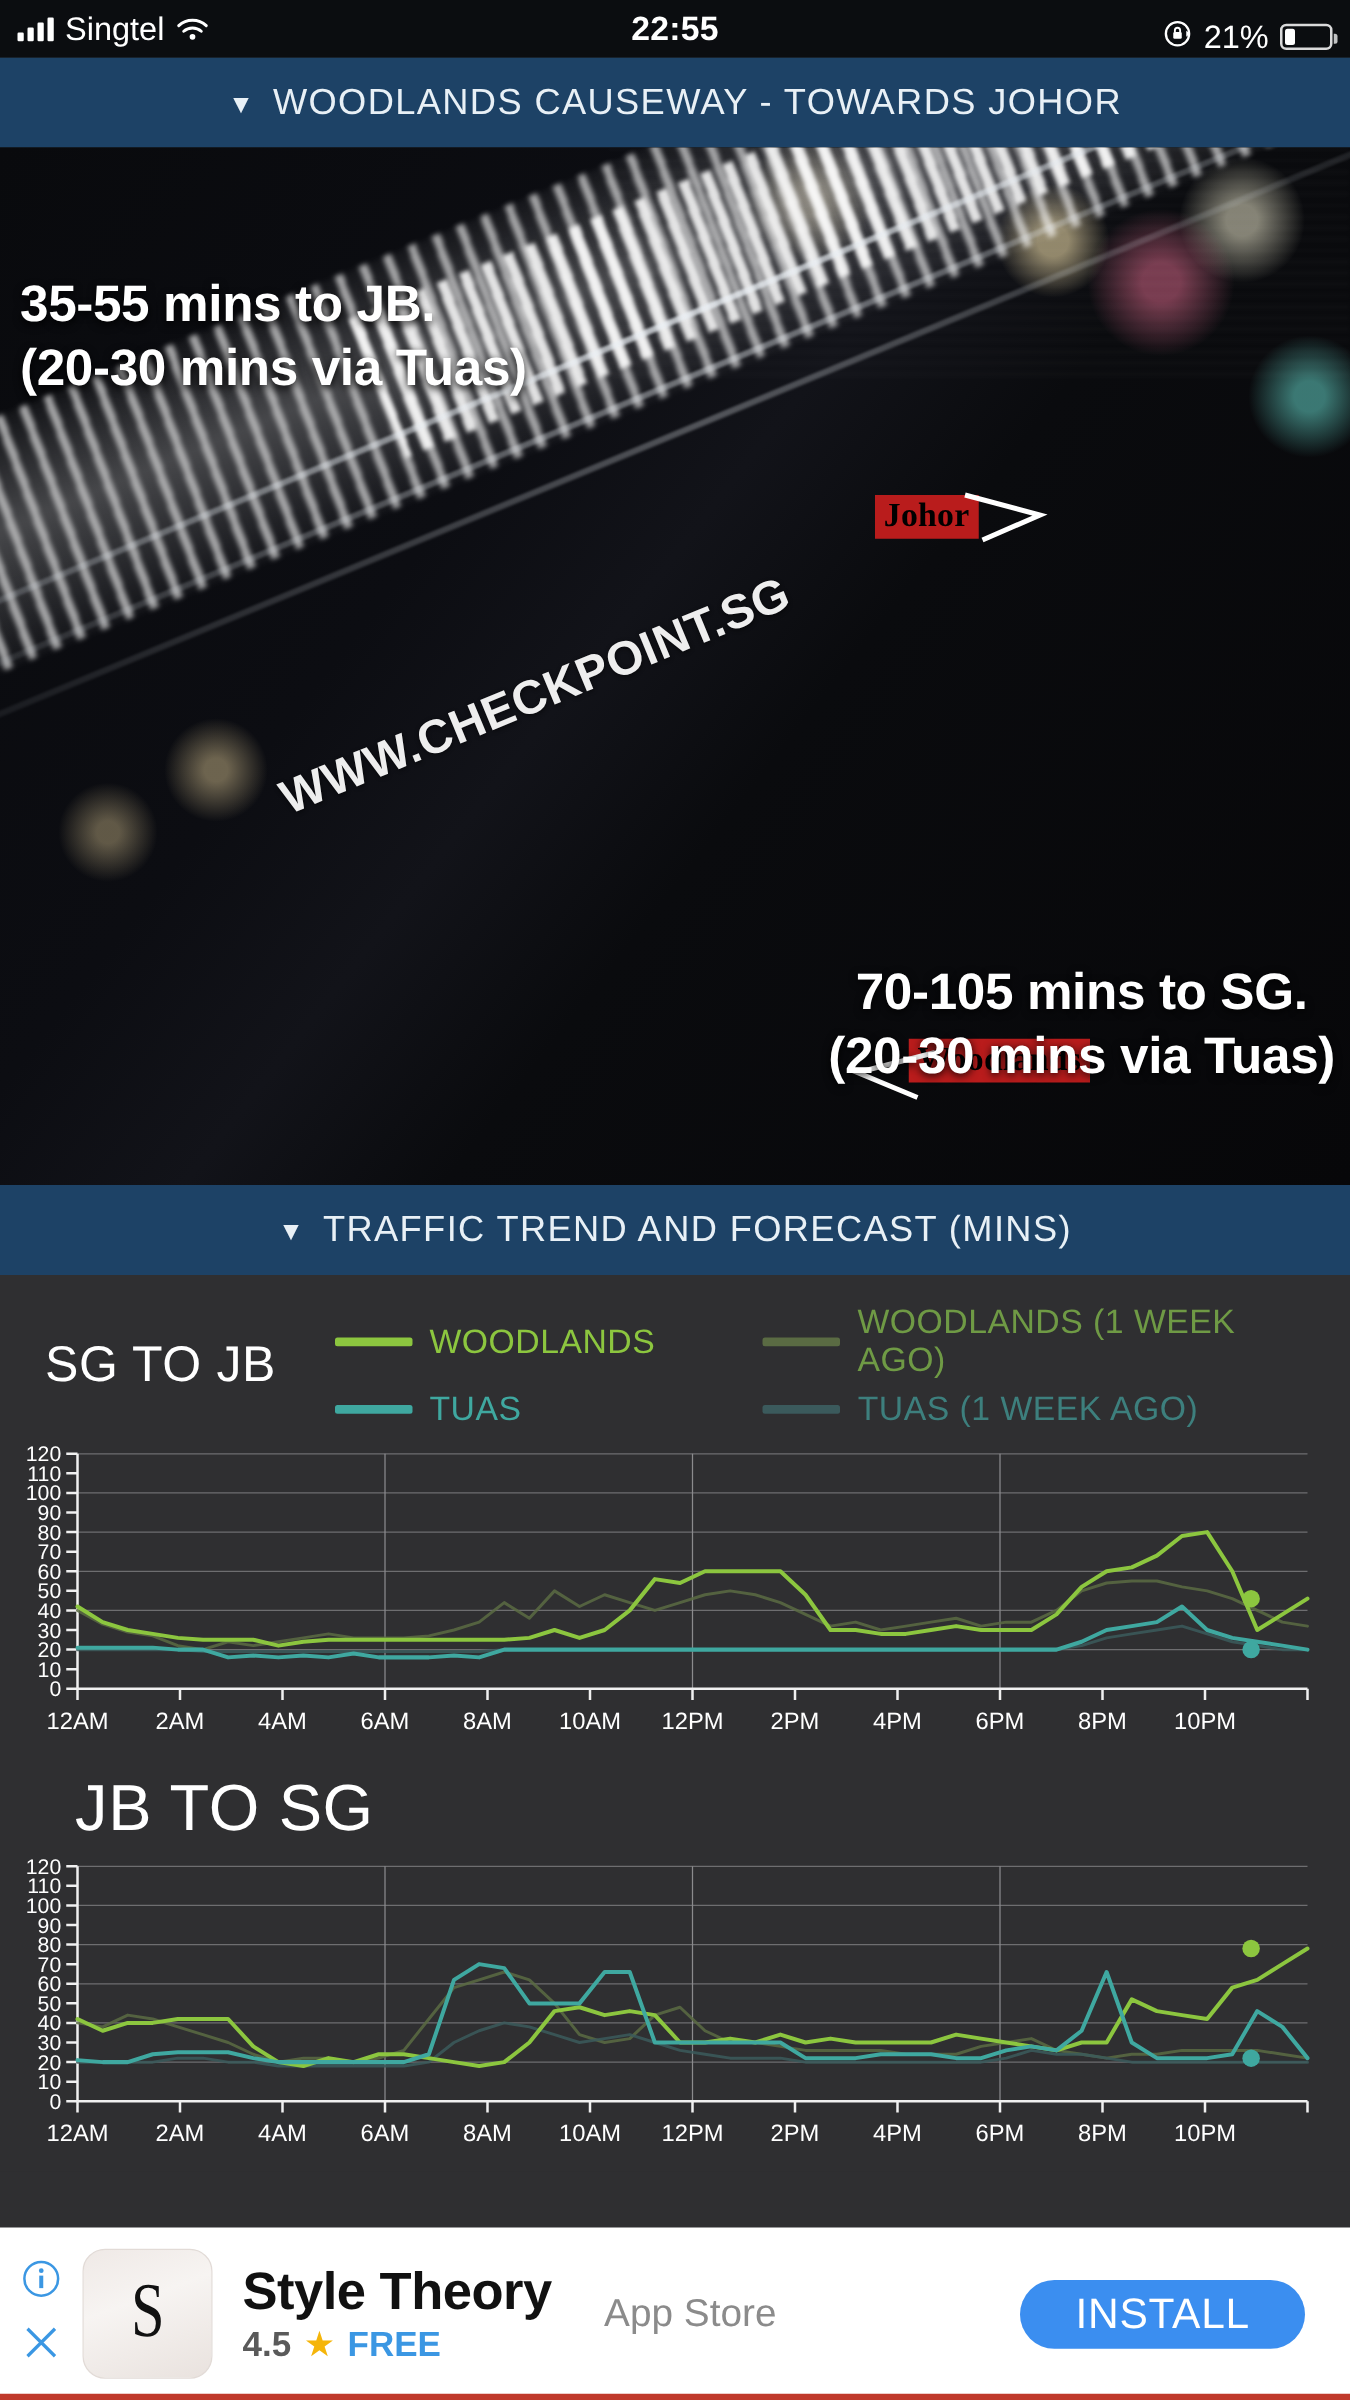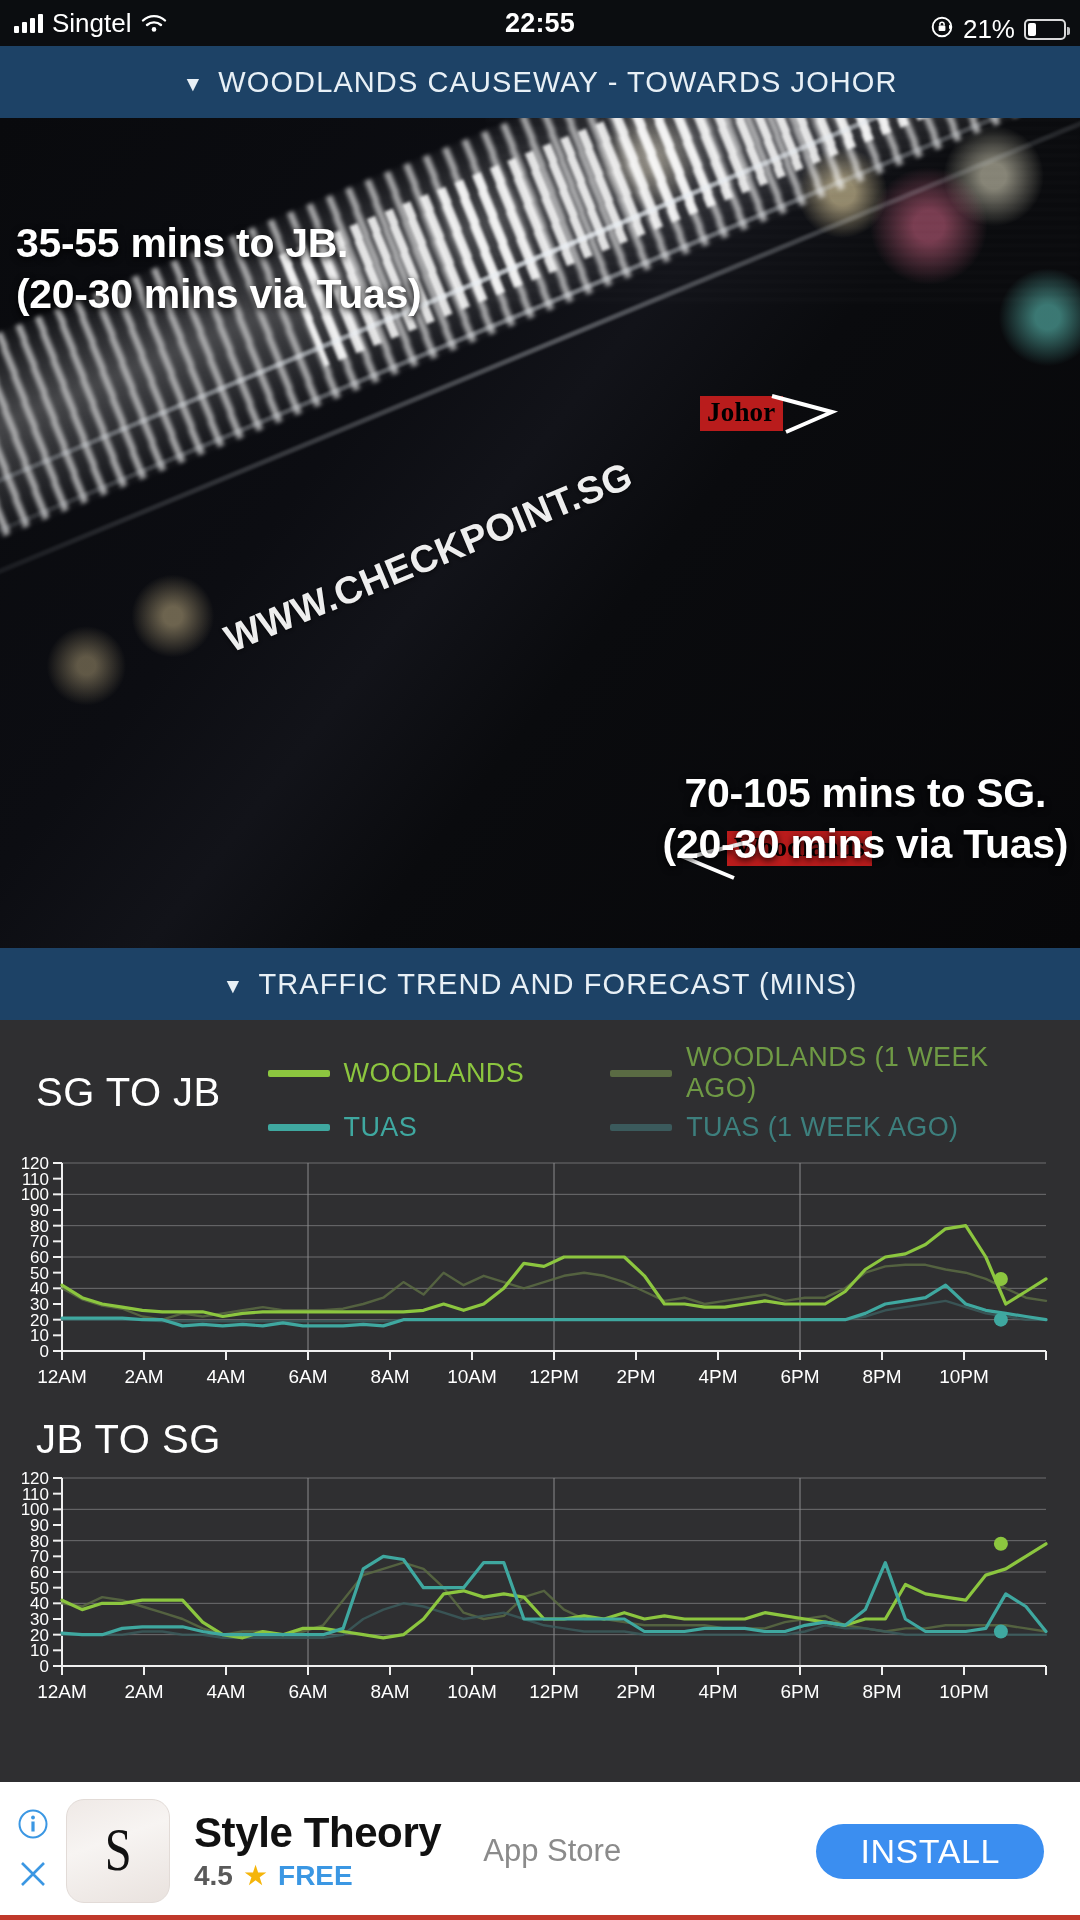--- a/index.html
+++ b/index.html
@@ -89,21 +89,21 @@
   .charts{ width:1080px; background:#2f2f31; padding:0 0 6px 0;}
   .chartblock{ position:relative; }
   .legendrow{ display:flex; align-items:center; padding:22px 16px 8px 36px; }
   .dirlabel{ color:#fff; font-size:40px; letter-spacing:.5px; width:232px; }
   .legendgrid{ display:grid; grid-template-columns:auto auto; column-gap:86px; row-gap:8px; }
   .lgitem{ display:flex; align-items:center; gap:14px; font-size:27px; letter-spacing:.4px;}
   .swatch{ width:62px; height:7px; border-radius:2px; display:block;}
 
   .chartwrap{ position:relative; width:1080px; height:250px; }
   .chartwrap svg{ display:block; }
-  .subtitle{ color:#fff; font-size:40px; letter-spacing:.5px; padding:16px 0 4px 36px;}
+  .subtitle{ color:#fff; font-size:52px; letter-spacing:.5px; padding:16px 0 4px 36px;margin-left:24px;}
 
   
   .ad{ position:absolute; left:0; bottom:0; width:1080px; height:138px; background:#fff;
      display:flex; align-items:center; }
   .ad-x{ width:66px; height:138px; display:flex; flex-direction:column; align-items:center;
      justify-content:center; gap:14px; color:#3b97e3; }
   .ad-icon{ width:104px; height:104px; border-radius:18px; background:
       linear-gradient(160deg,#efe9e6 0%,#f7f4f2 40%,#e9e2de 100%);
       border:1px solid #e2dbd7; position:relative; overflow:hidden;
       display:flex; align-items:center; justify-content:center; flex:none;}

